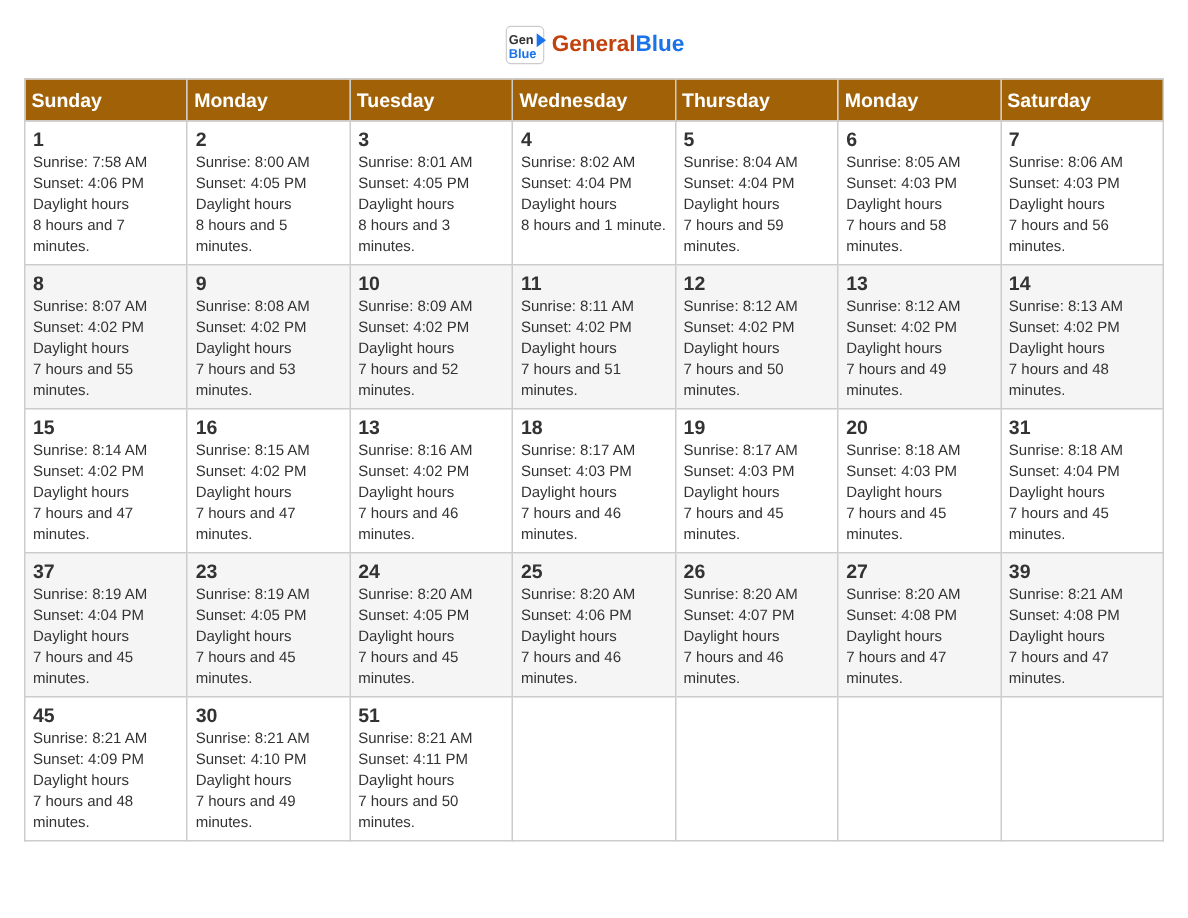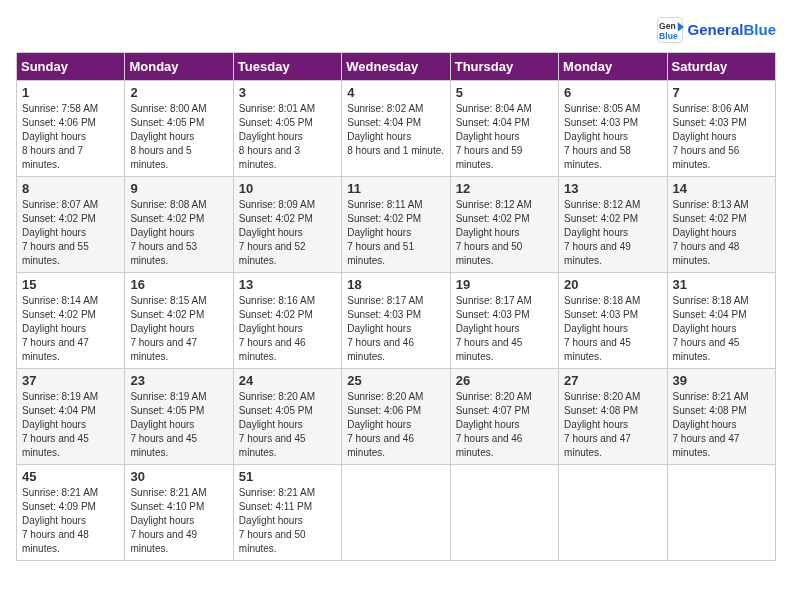--- a/index.html
+++ b/index.html
@@ -5,21 +5,21 @@
     * { box-sizing: border-box; margin: 0; padding: 0; }
     body {
       font-family: Arial, sans-serif;
       background: #fff;
       width: 792px;
       min-height: 612px;
       padding: 16px;
     }
     .header {
       display: flex;
-      justify-content: flex-end;
+      justify-content: center;
       align-items: flex-start;
       margin-bottom: 8px;
     }
     .logo {
       display: flex;
       align-items: center;
       gap: 4px;
     }
     .logo-icon {
       width: 28px;
@@ -36,21 +36,21 @@
     .location {
       font-size: 14px;
       color: #555;
     }
     table {
       width: 100%;
       border-collapse: collapse;
       font-size: 11px;
     }
     thead tr th {
-      background: #701a75;
+      background: #a16207;
       color: #fff;
       padding: 6px 4px;
       text-align: left;
       font-size: 13px;
       font-weight: bold;
       border: 1px solid #ccc;
     }
     tbody tr td {
       border: 1px solid #ccc;
       vertical-align: top;
@@ -87,21 +87,21 @@
 <div class="header">
   <div class="logo">
     <svg class="logo-icon" viewBox="0 0 36 36" xmlns="http://www.w3.org/2000/svg">
       <rect x="2" y="2" width="32" height="32" rx="4" fill="#fff" stroke="#ccc" stroke-width="1"></rect>
       <text x="4" y="17" font-size="11" font-weight="bold" fill="#333" font-family="Arial">Gen</text>
       <text x="4" y="29" font-size="11" font-weight="bold" fill="#1a73e8" font-family="Arial">Blue</text>
       <polygon points="28,8 36,14 28,20" fill="#1a73e8"></polygon>
     </svg>
     <div>
       <div style="font-size:15px;font-weight:bold;color:#333;line-height:1.1;">
-        <span style="color:#1d4ed8;">General</span><span style="color:#1a73e8;">Blue</span>
+        <span style="color:#c2410c;">General</span><span style="color:#1a73e8;">Blue</span>
       </div>
     </div>
   </div>
   <div class="title-block">
     <div class="month-title"></div>
     <div class="location"></div>
   </div>
 </div>
 
 <table>

